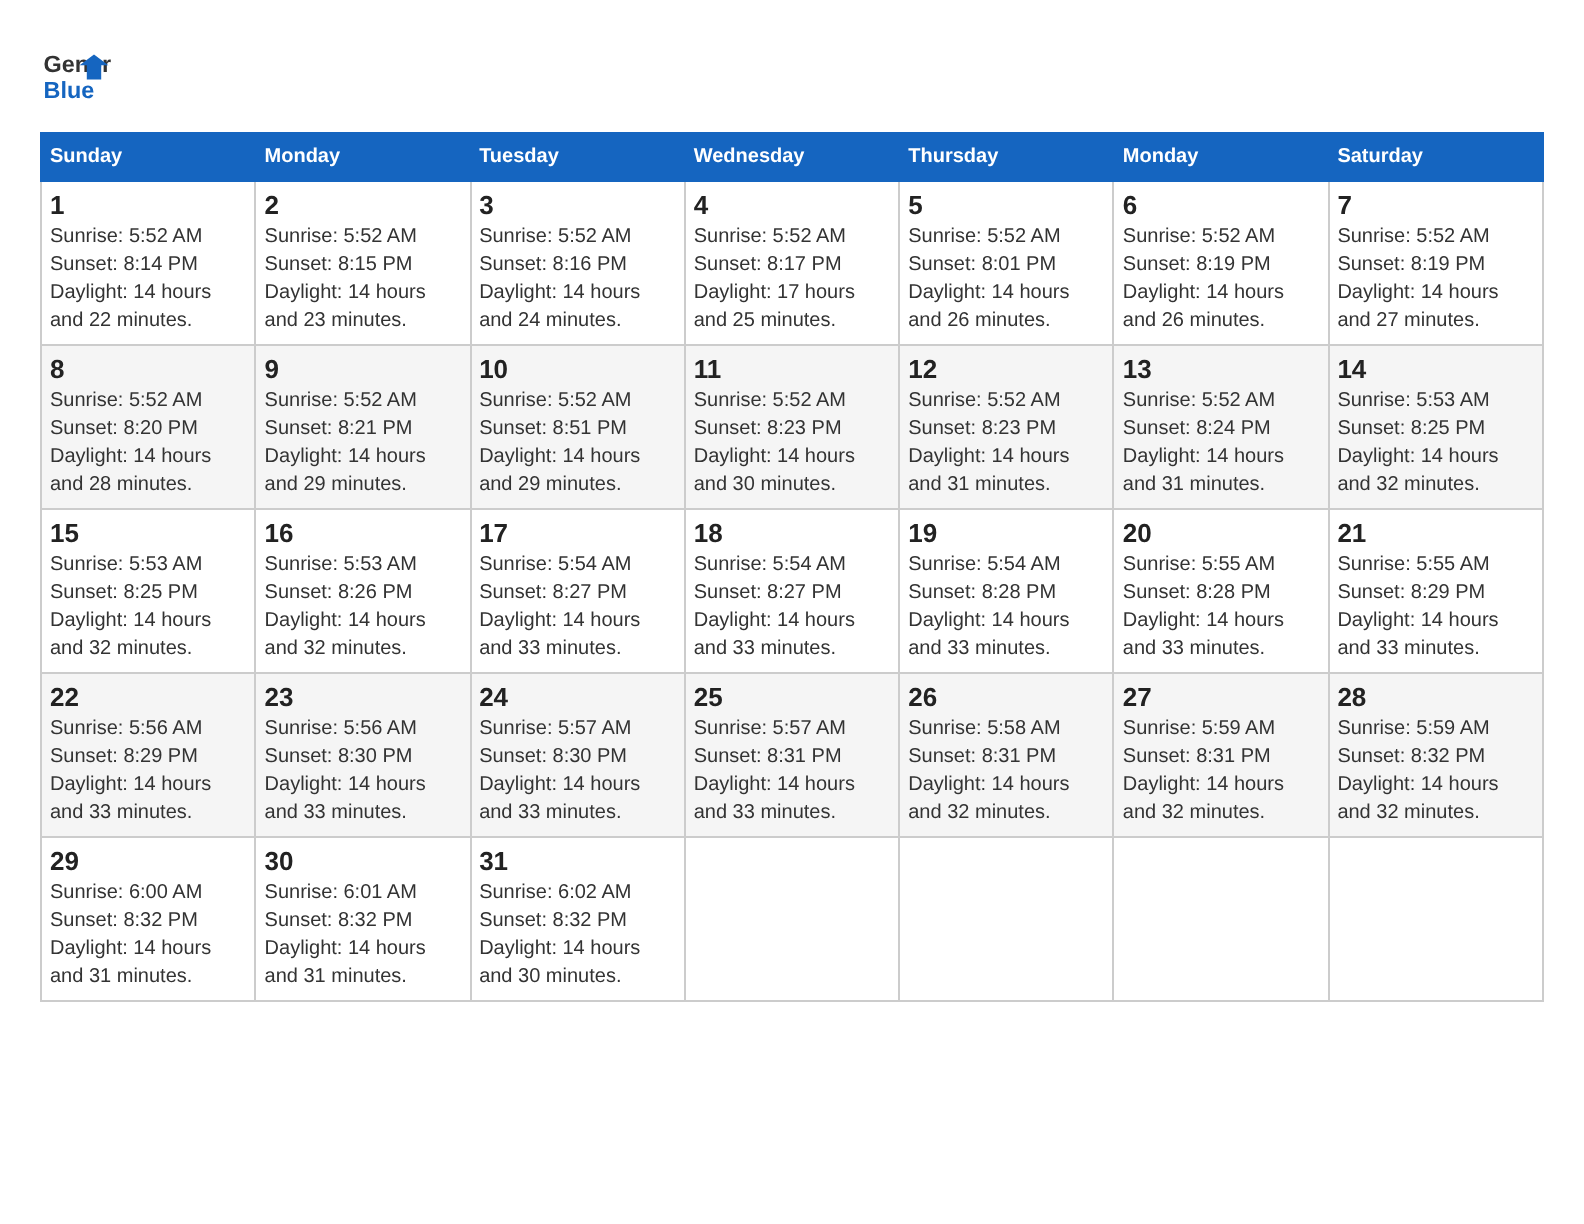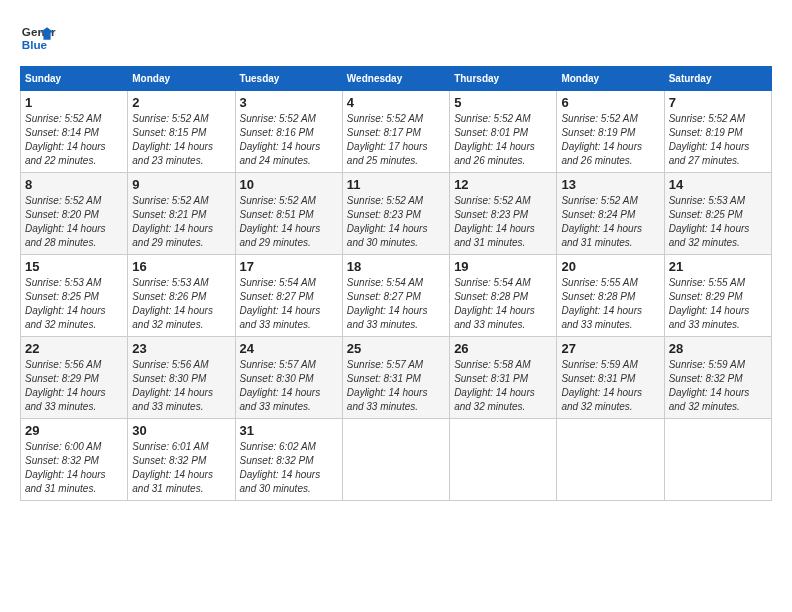--- a/index.html
+++ b/index.html
@@ -67,21 +67,20 @@
       font-size: 13px;
       font-weight: bold;
       color: #222;
       display: block;
       margin-bottom: 2px;
     }
     .day-info {
       font-size: 10px;
       color: #333;
       line-height: 1.4;
-      font-style: italic;
     }
     .empty-cell {
       background: #fff !important;
     }
   </style>
 </head>
 <body>
 
 <div class="header">
   <div class="logo">

